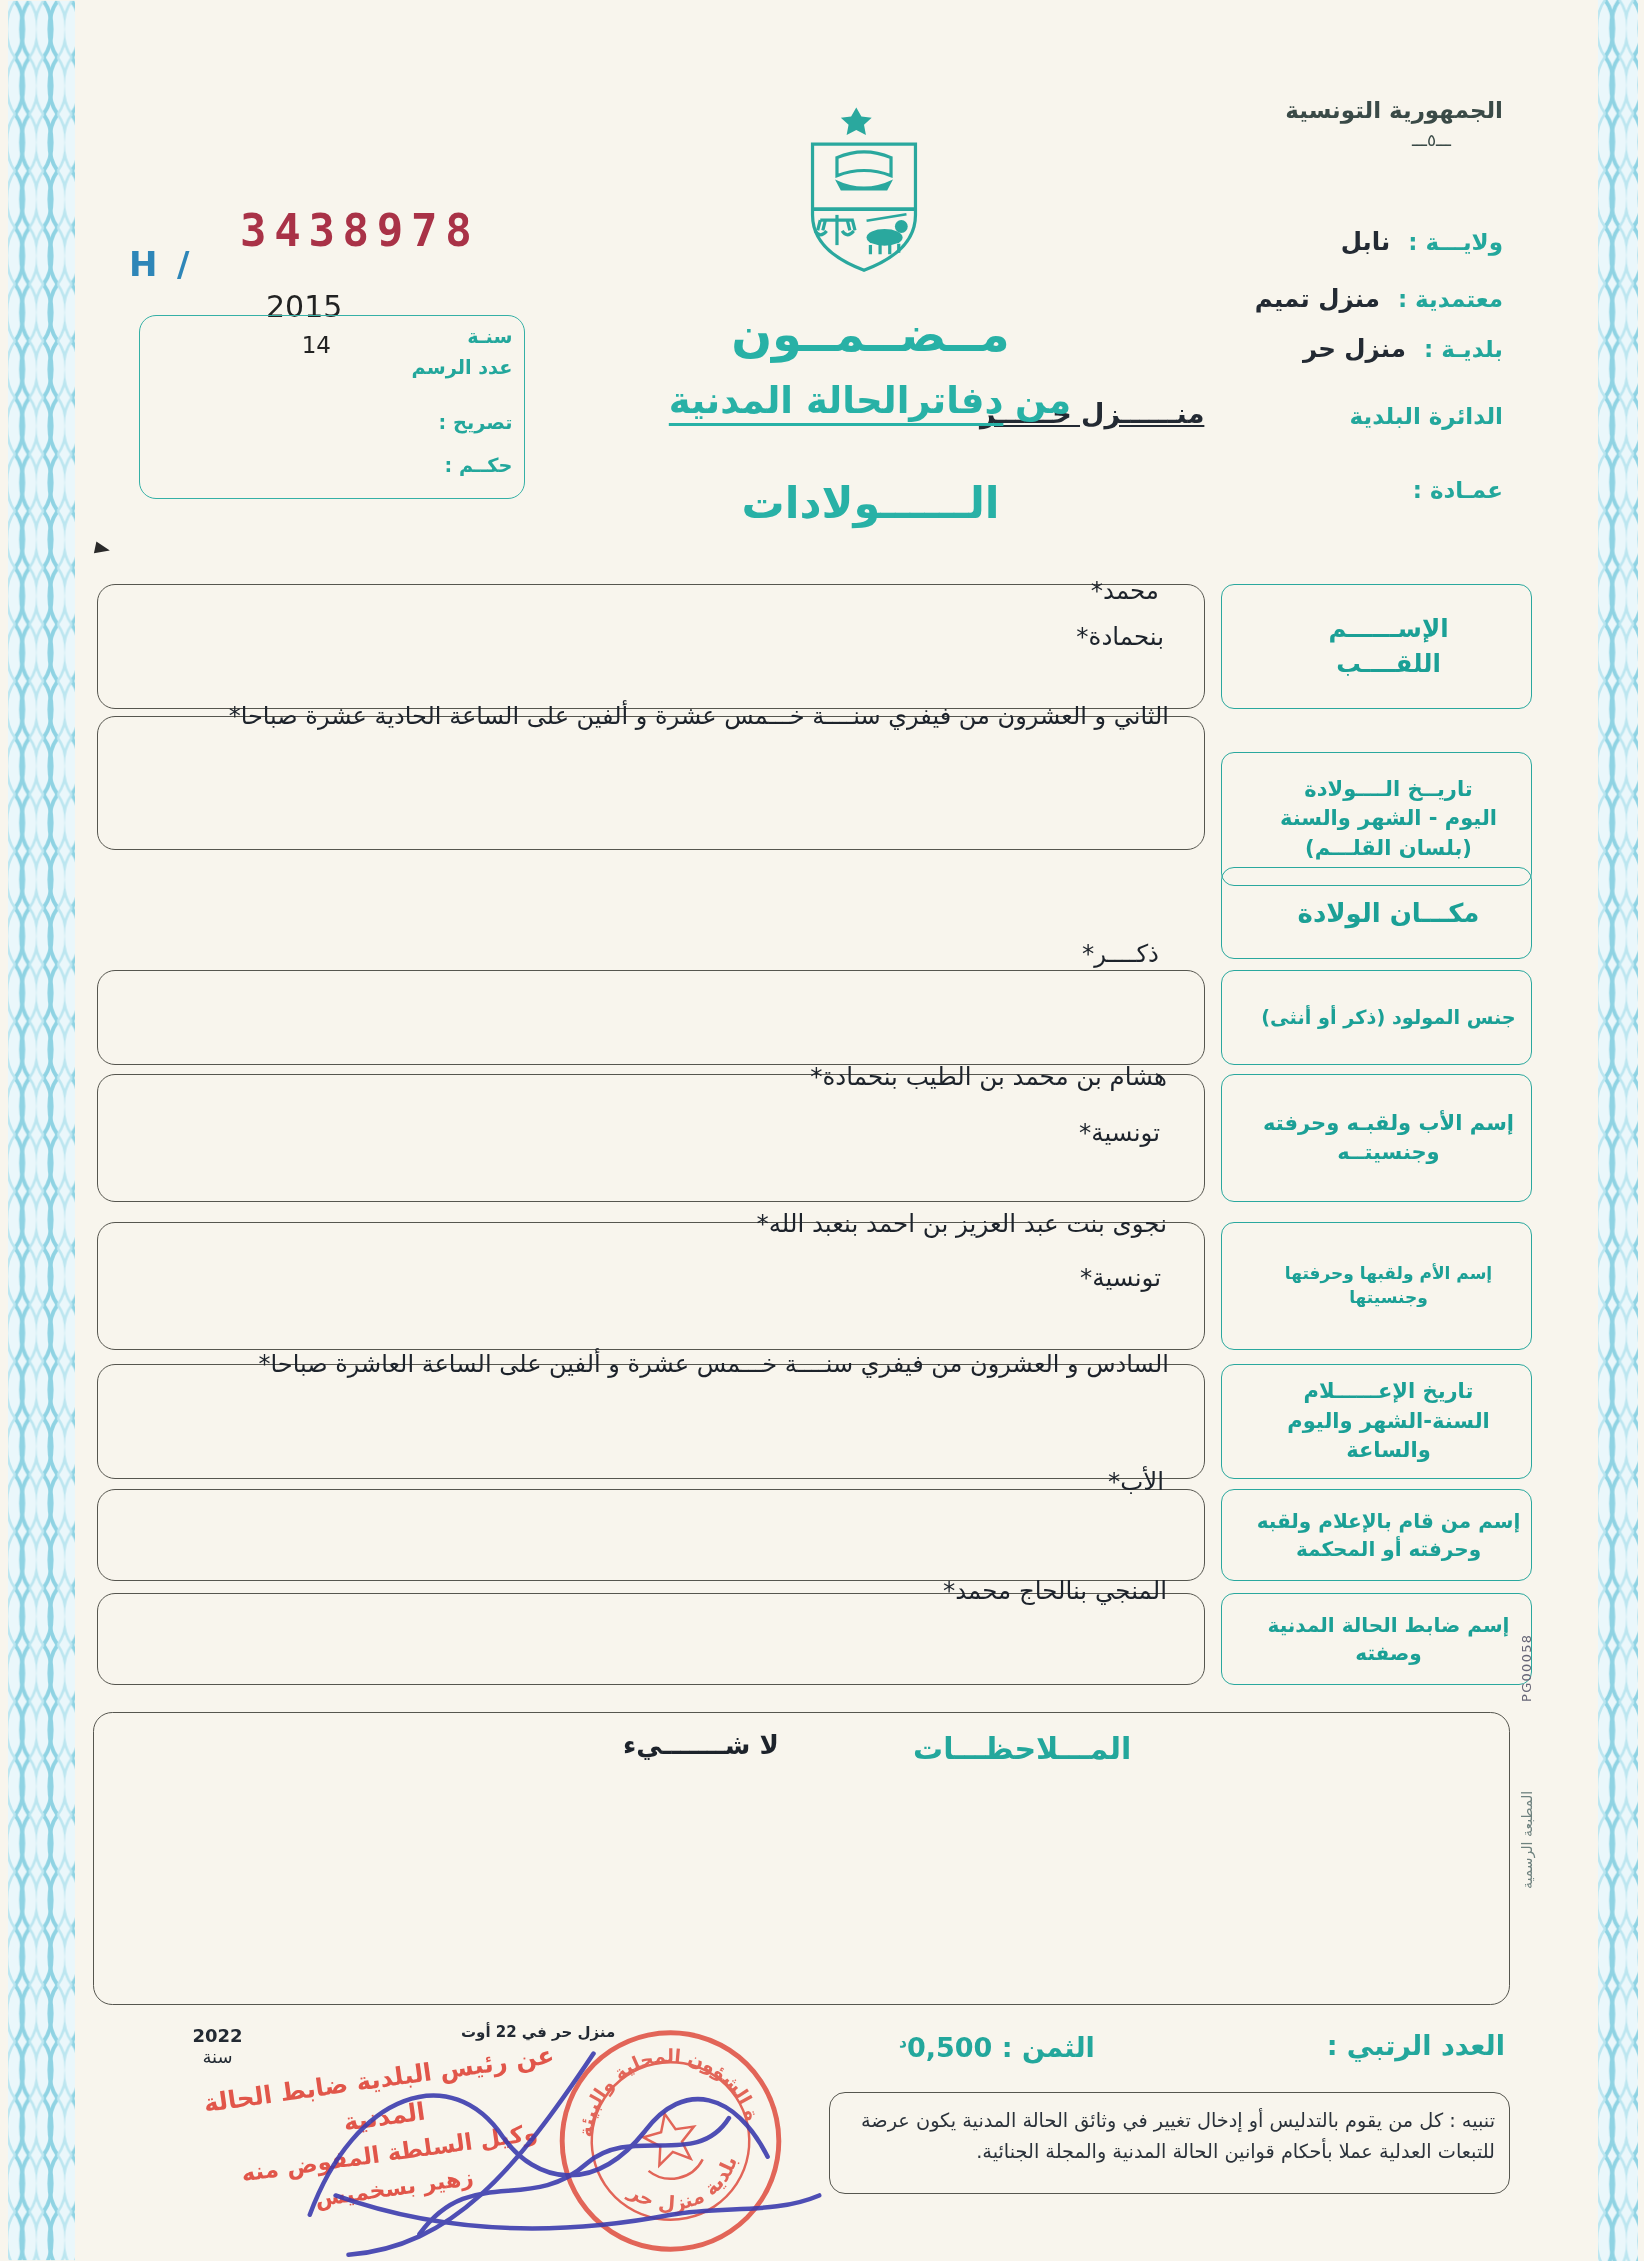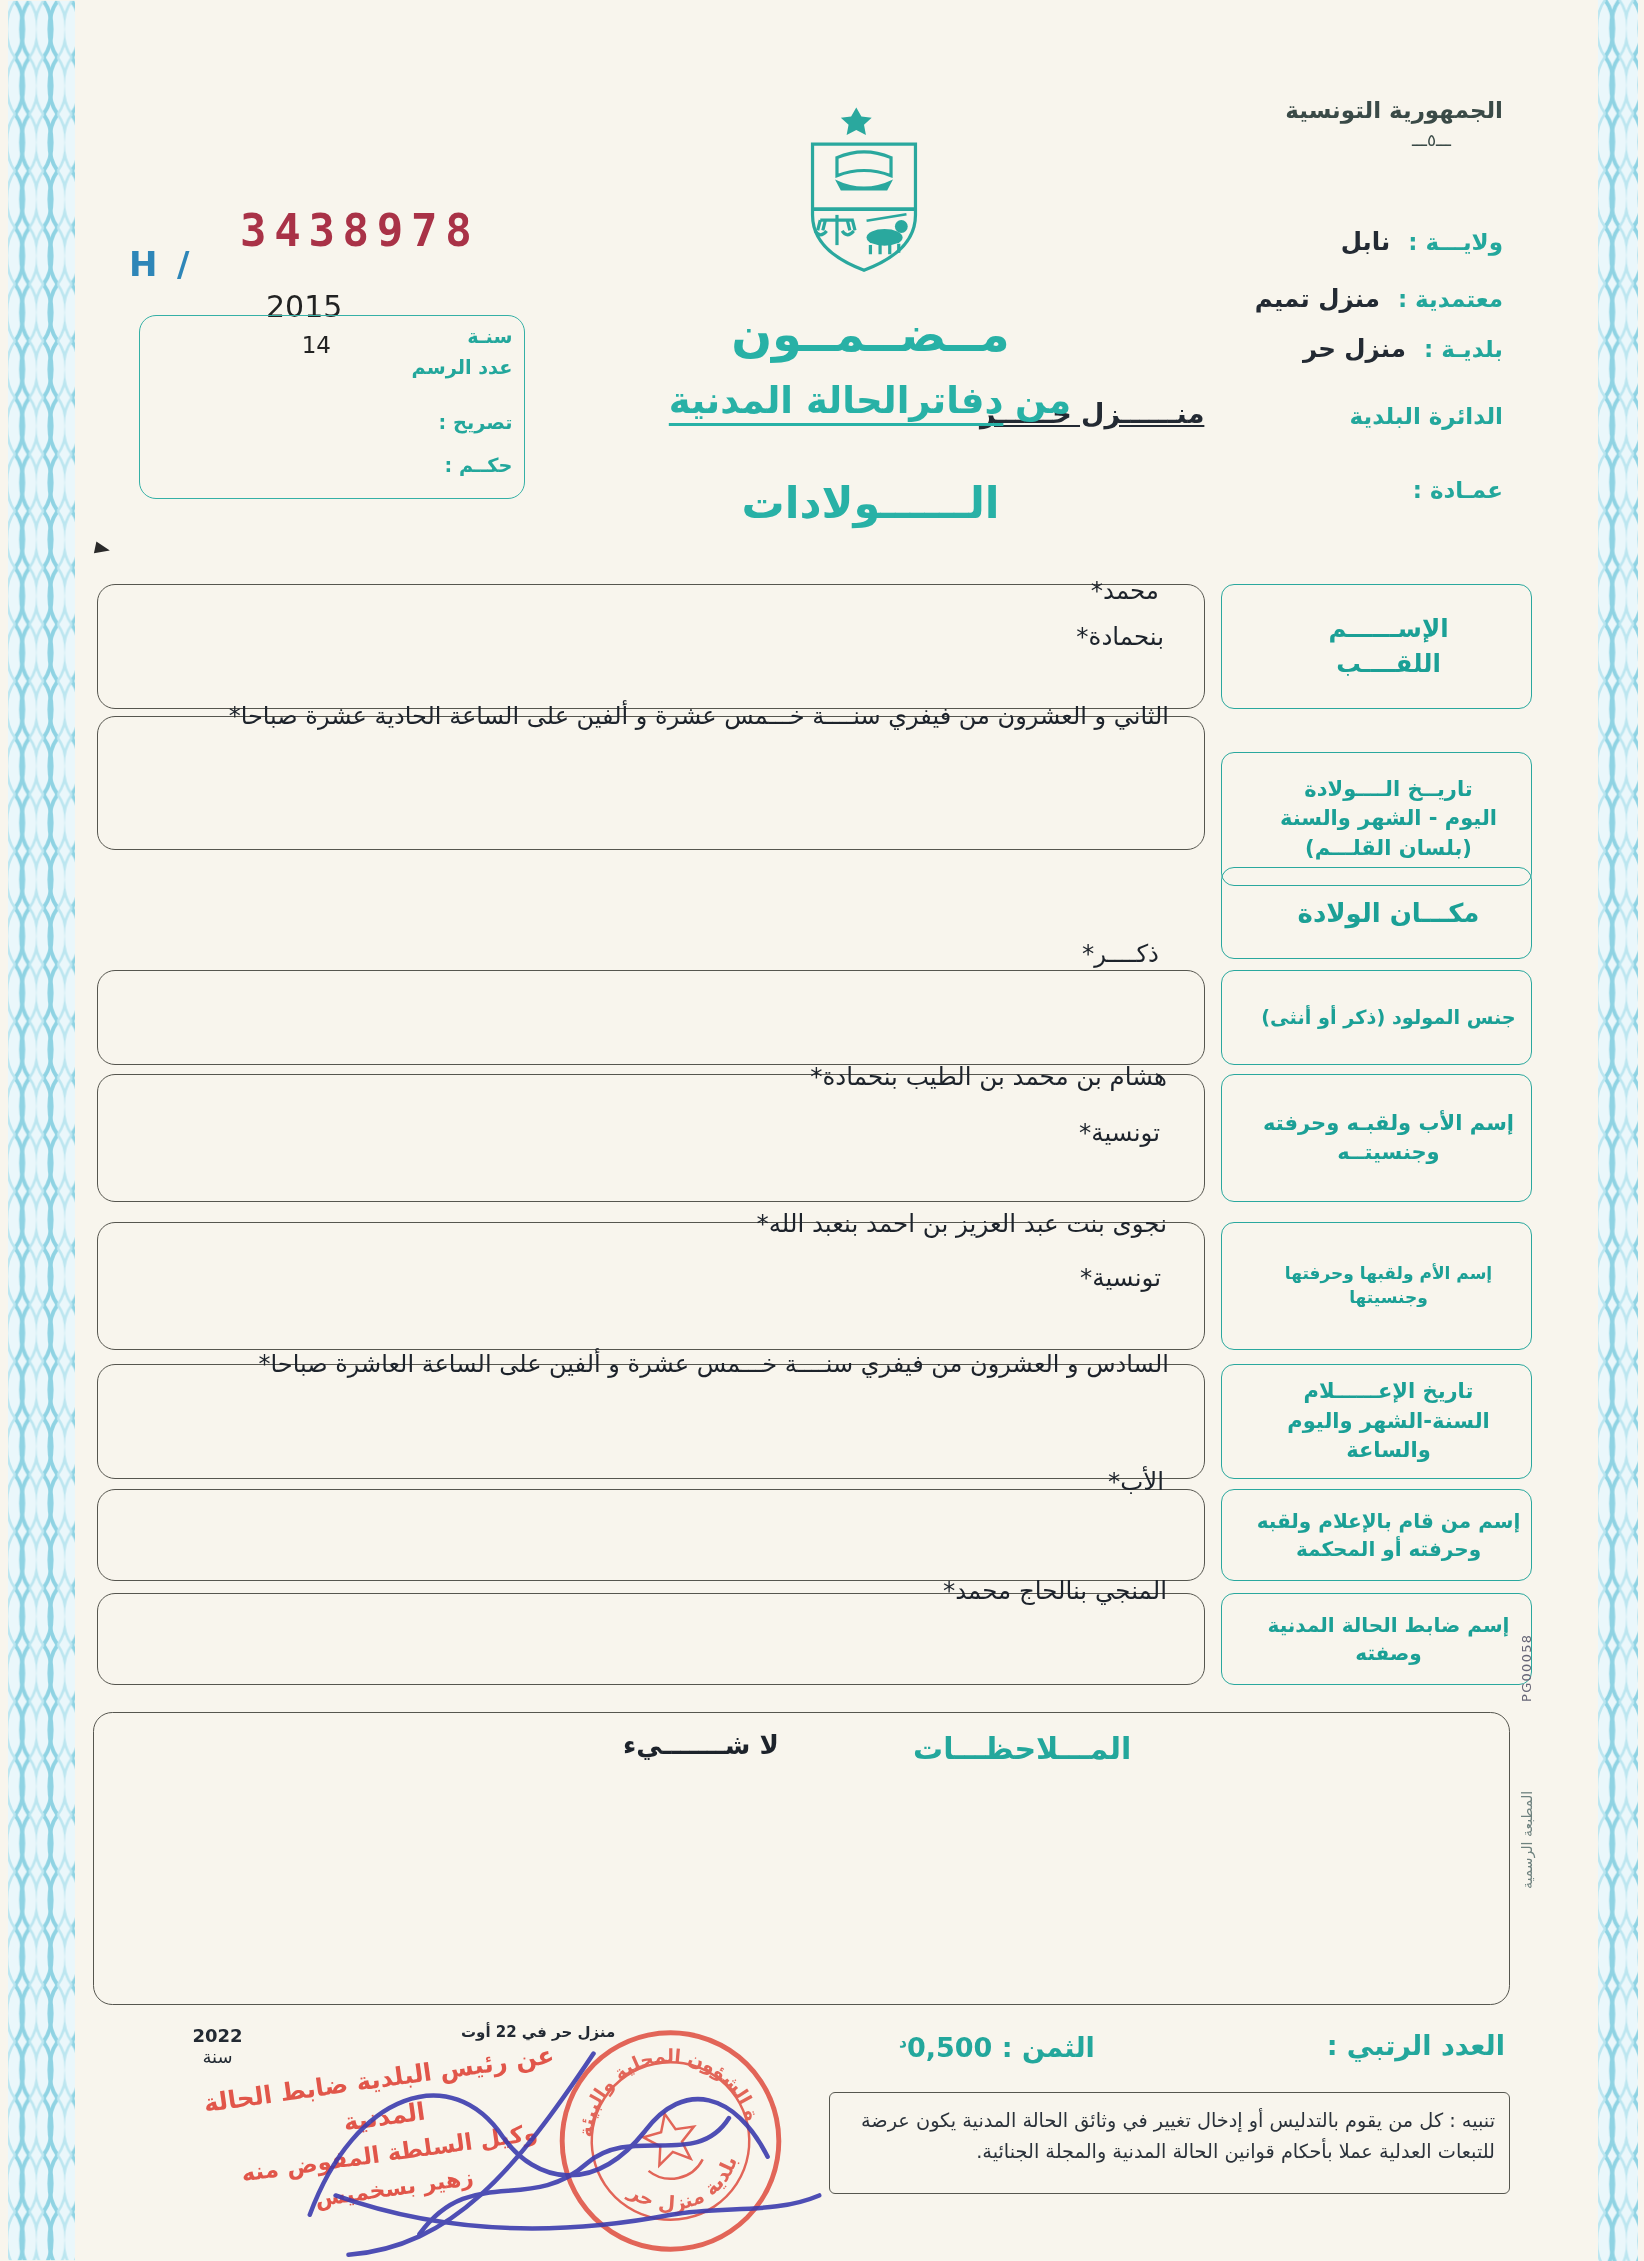--- a/index.html
+++ b/index.html
@@ -55,21 +55,21 @@
 
   
   .order-label{right:139px;top:2030px;font-size:27px;font-weight:bold;color:#23a79c;direction:rtl;}
   .price{left:899px;top:2032px;font-size:27px;font-weight:bold;color:#23a79c;direction:rtl;white-space:nowrap;}
   .price sup{font-size:15.5px;}
   .place-date{left:461px;top:2023px;font-size:15px;font-weight:600;color:#232a33;direction:rtl;white-space:nowrap;}
   .year-stack{left:169px;top:2025px;width:97px;text-align:center;color:#232a33;}
   .year-stack .y{font-size:18px;font-weight:600;}
   .year-stack .w{font-size:18px;}
   .warning-box{left:829px;top:2092px;width:651px;height:77px;
-    border:1.9px solid #56564f;border-radius:6px;padding:11.6px 14px;
+    border:1.9px solid #56564f;border-radius:16px;padding:11.6px 14px;
     font-size:19.3px;line-height:1.65;color:#2b323a;direction:rtl;text-align:right;}
   .red-stamp{left:193px;top:2060px;width:387px;transform:rotate(-8deg);
     color:#e0493d;font-weight:bold;direction:rtl;text-align:center;line-height:1.55;opacity:.92;}
   .red-stamp .s1{font-size:24.5px;}
   .red-stamp .s2{font-size:23px;}
   .red-stamp .s3{font-size:22px;letter-spacing:2.6px;}
   .round-stamp{left:545px;top:2021px;transform:rotate(-12deg);opacity:.88;}
   .signature{left:258px;top:2002px;opacity:.9;}
   .side-print{left:1519px;top:1889px;transform:rotate(-90deg);transform-origin:0 0;
     font-size:14px;color:#6f827f;white-space:nowrap;}

